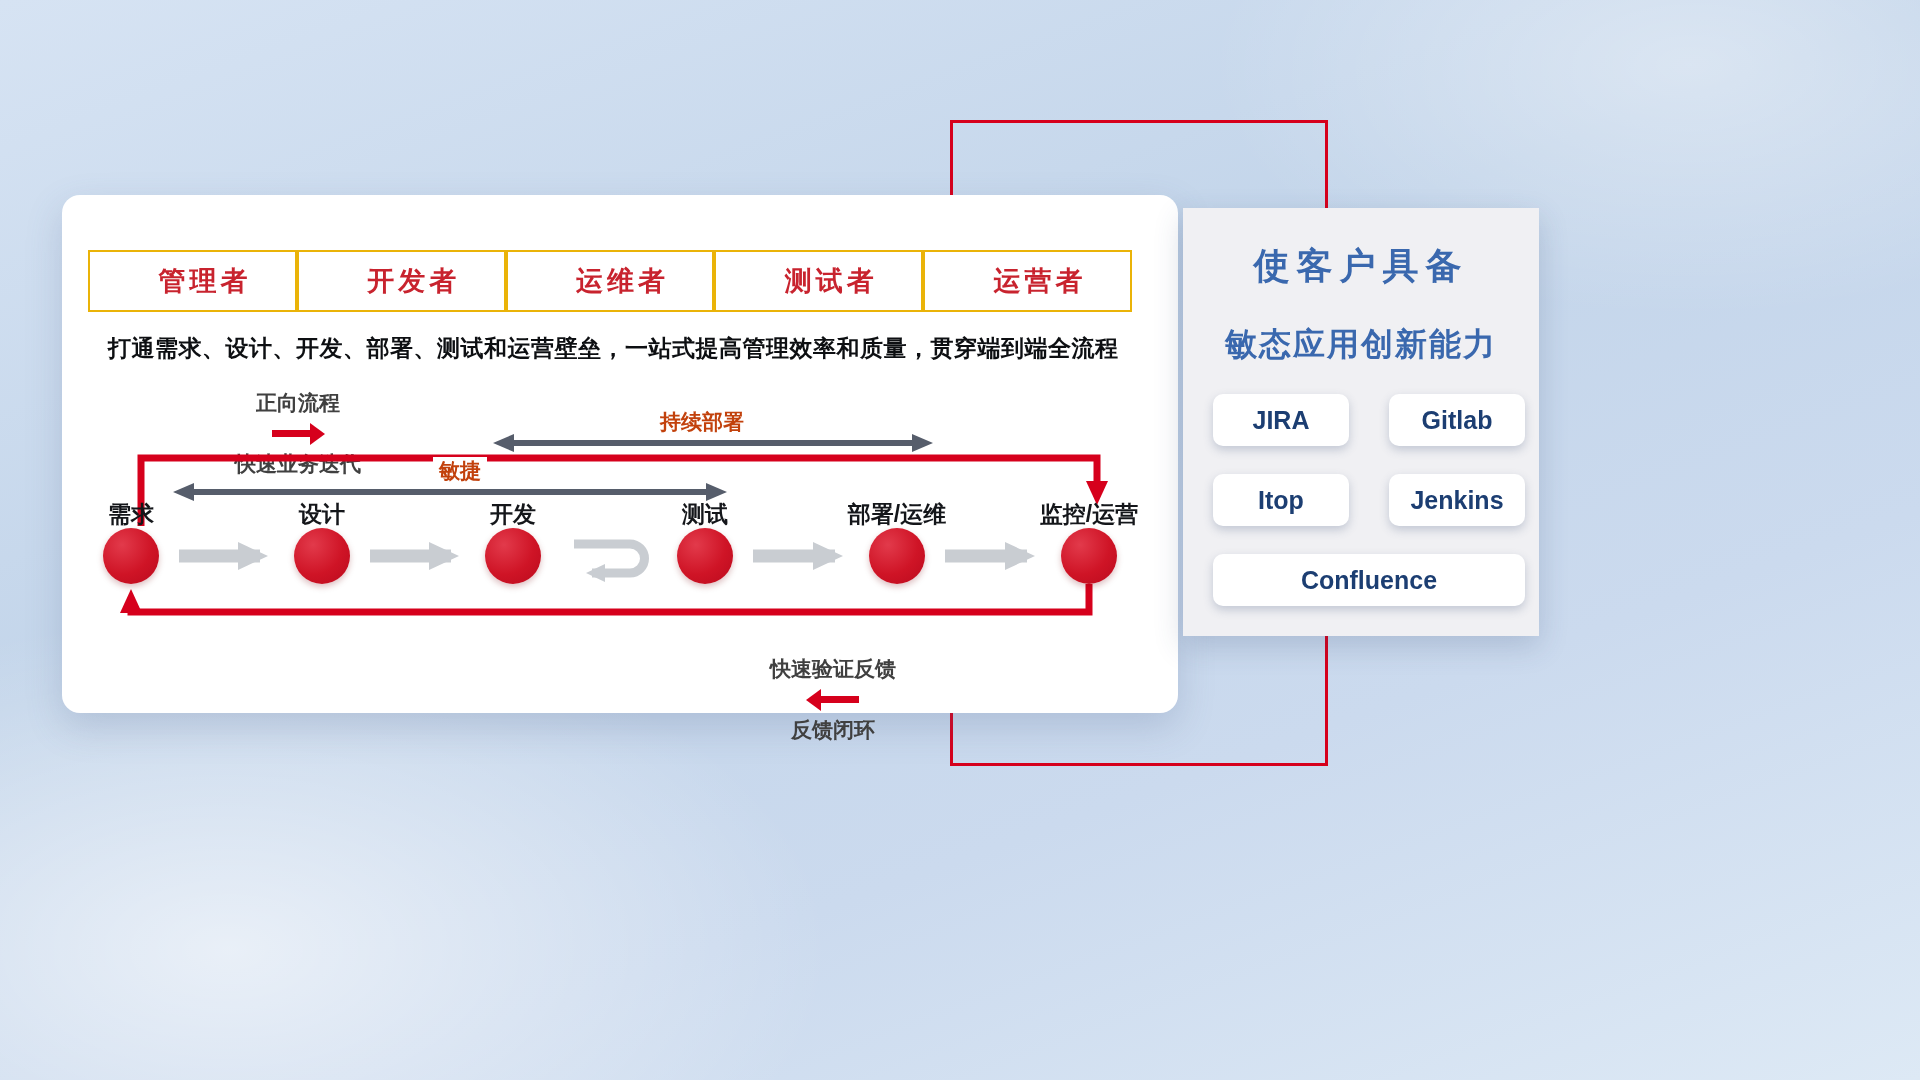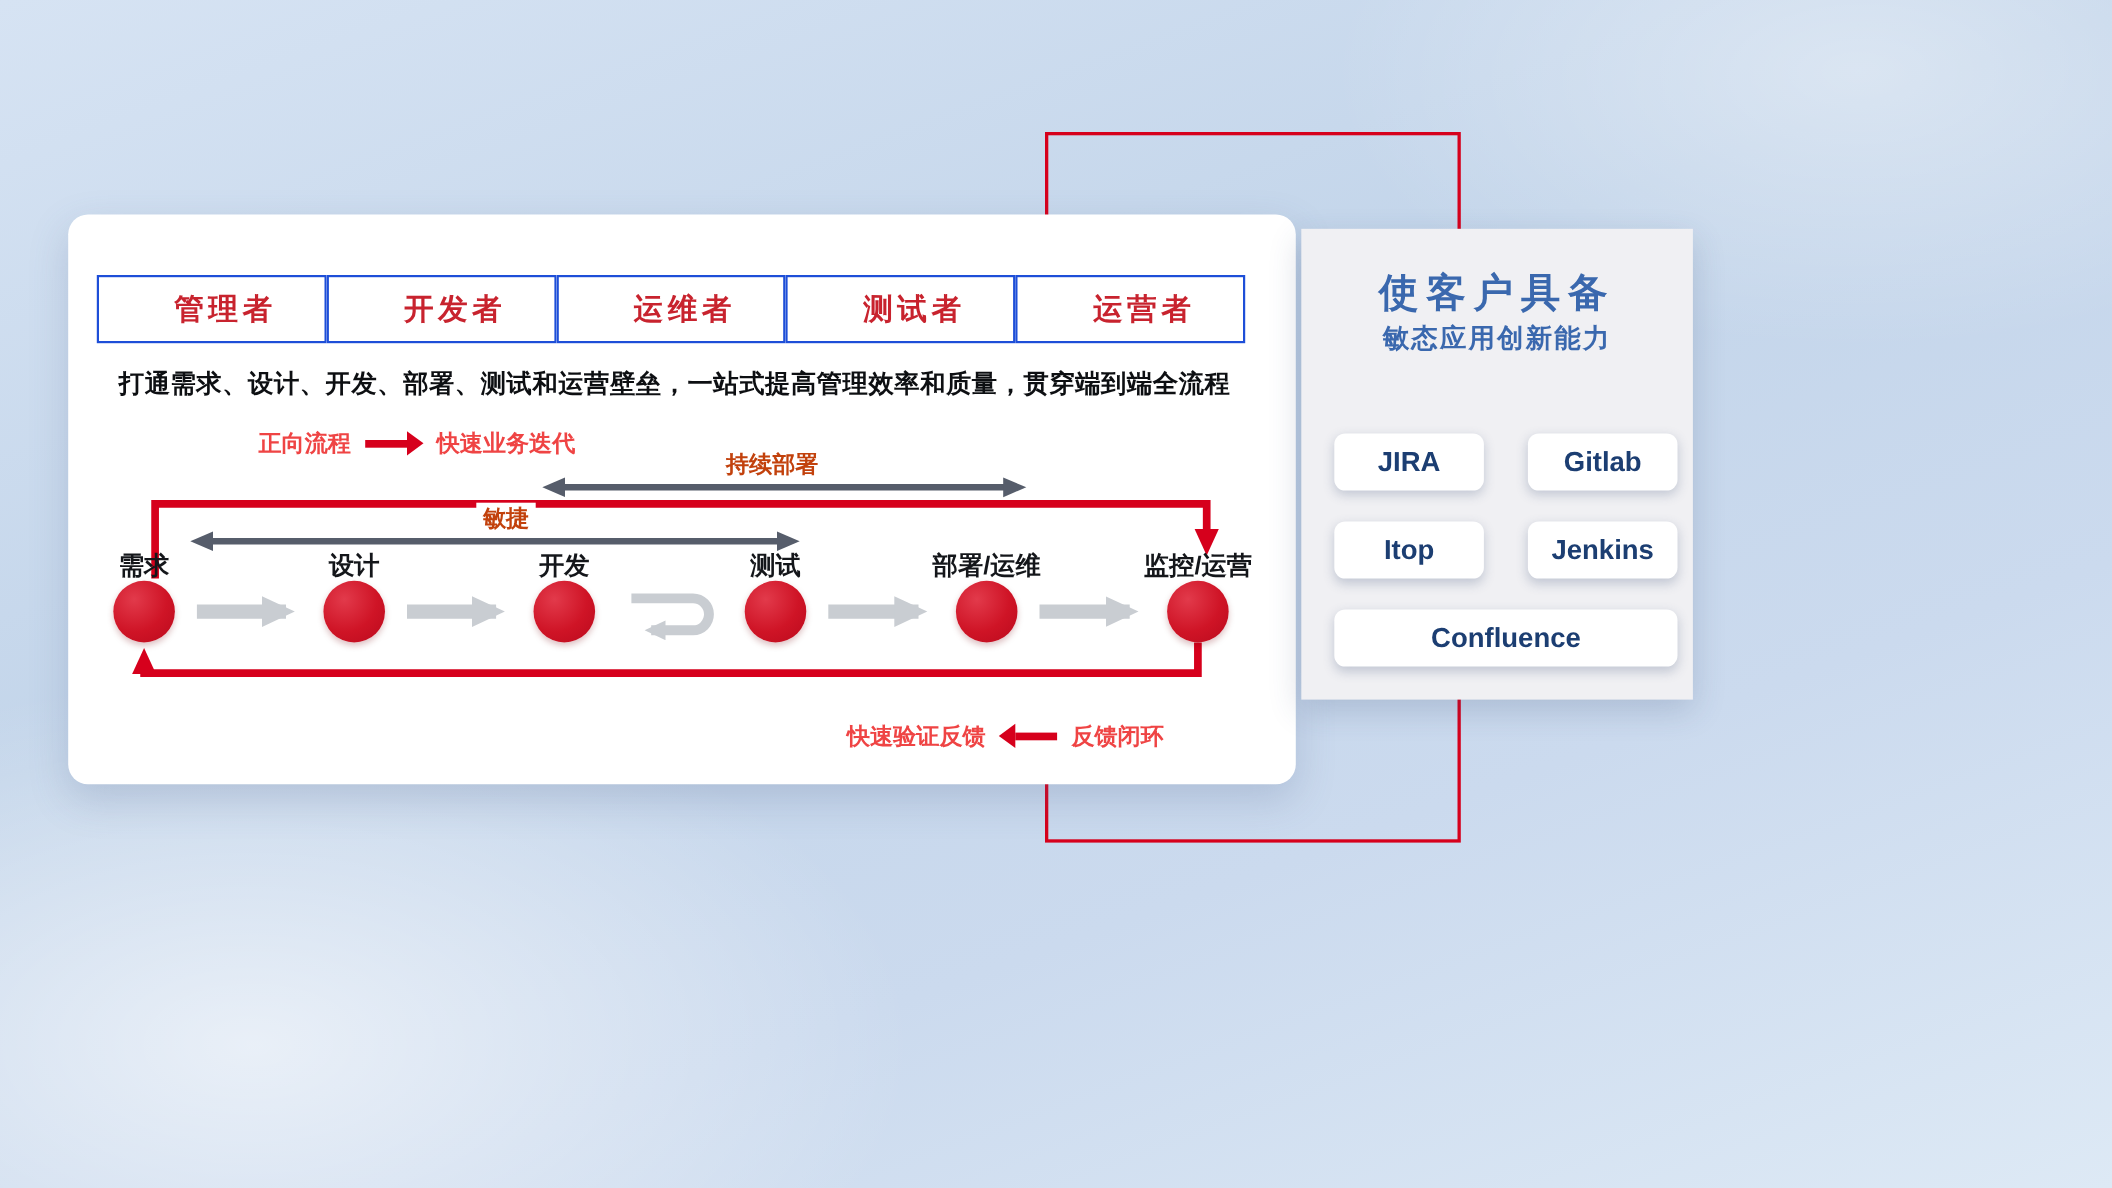--- a/index.html
+++ b/index.html
@@ -28,36 +28,36 @@
     background:#ffffff; border-radius:18px; z-index:2;
     box-shadow:0 14px 36px rgba(80,100,140,0.22);
   }
 
   
   .roles {
     position:absolute; left:26px; top:55px; width:1044px;
     display:flex; justify-content:space-between;
   }
   .role-box {
-    width:193px; height:58px; border:2px solid #1d4ed8;
+    width:193px; height:58px; border:2px solid #eab308;
     display:flex; align-items:center; justify-content:center;
     color:#c8232e; font-weight:bold; font-size:27px; letter-spacing:4px;
     background:#ffffff;
     padding-left:25px;
   }
 
   .description {
     position:absolute; left:46px; top:138px; width:1030px;
     color:#0d0f12; font-weight:bold; font-size:23px; letter-spacing:0.5px;
     white-space:nowrap;
   }
 
   .legend {
     position:absolute; display:flex; align-items:center; gap:13px;
-    font-weight:bold; font-size:21px; color:#ef4444; white-space:nowrap;
+    font-weight:bold; font-size:21px; color:#404040; white-space:nowrap;flex-direction:column;
   }
   .legend-forward  { left:173px; top:194px; }
   .legend-feedback { left:708px; top:460px; }
 
   .h-arrow { position:relative; width:38px; height:7px; background:#d6001c; display:inline-block; }
   .h-arrow.right { margin-right:14px; }
   .h-arrow.left  { margin-left:14px; }
   .h-arrow.right::after {
     content:""; position:absolute; left:100%; top:50%; transform:translateY(-50%);
     border-left:15px solid #d6001c; border-top:11px solid transparent; border-bottom:11px solid transparent;
@@ -90,21 +90,21 @@
   
   .panel {
     position:absolute; left:1183px; top:208px; width:356px; height:428px;
     background:#f0f0f3; z-index:3;
     box-shadow:0 10px 28px rgba(50,70,110,0.20);
   }
   .panel-title {
     text-align:center; font-weight:bold; color:#3a68ae; white-space:nowrap;
   }
   .panel-title.l1 { margin-top:34px; font-size:36px; letter-spacing:7px; }
-  .panel-title.l2 { font-size:24px; letter-spacing:2px; }
+  .panel-title.l2 { margin-top:32px; font-size:32px; letter-spacing:2px; }
   .tools {
     position:absolute; left:14px; right:14px; top:186px;
     display:grid; grid-template-columns:1fr 1fr; gap:28px 24px;
   }
   .tool {
     height:52px; background:#ffffff; border-radius:10px;
     display:flex; align-items:center; justify-content:center;
     font-weight:bold; font-size:25px; color:#1c3e72;
     box-shadow:0 4px 10px rgba(60,80,120,0.25);
     margin-left:16px;

